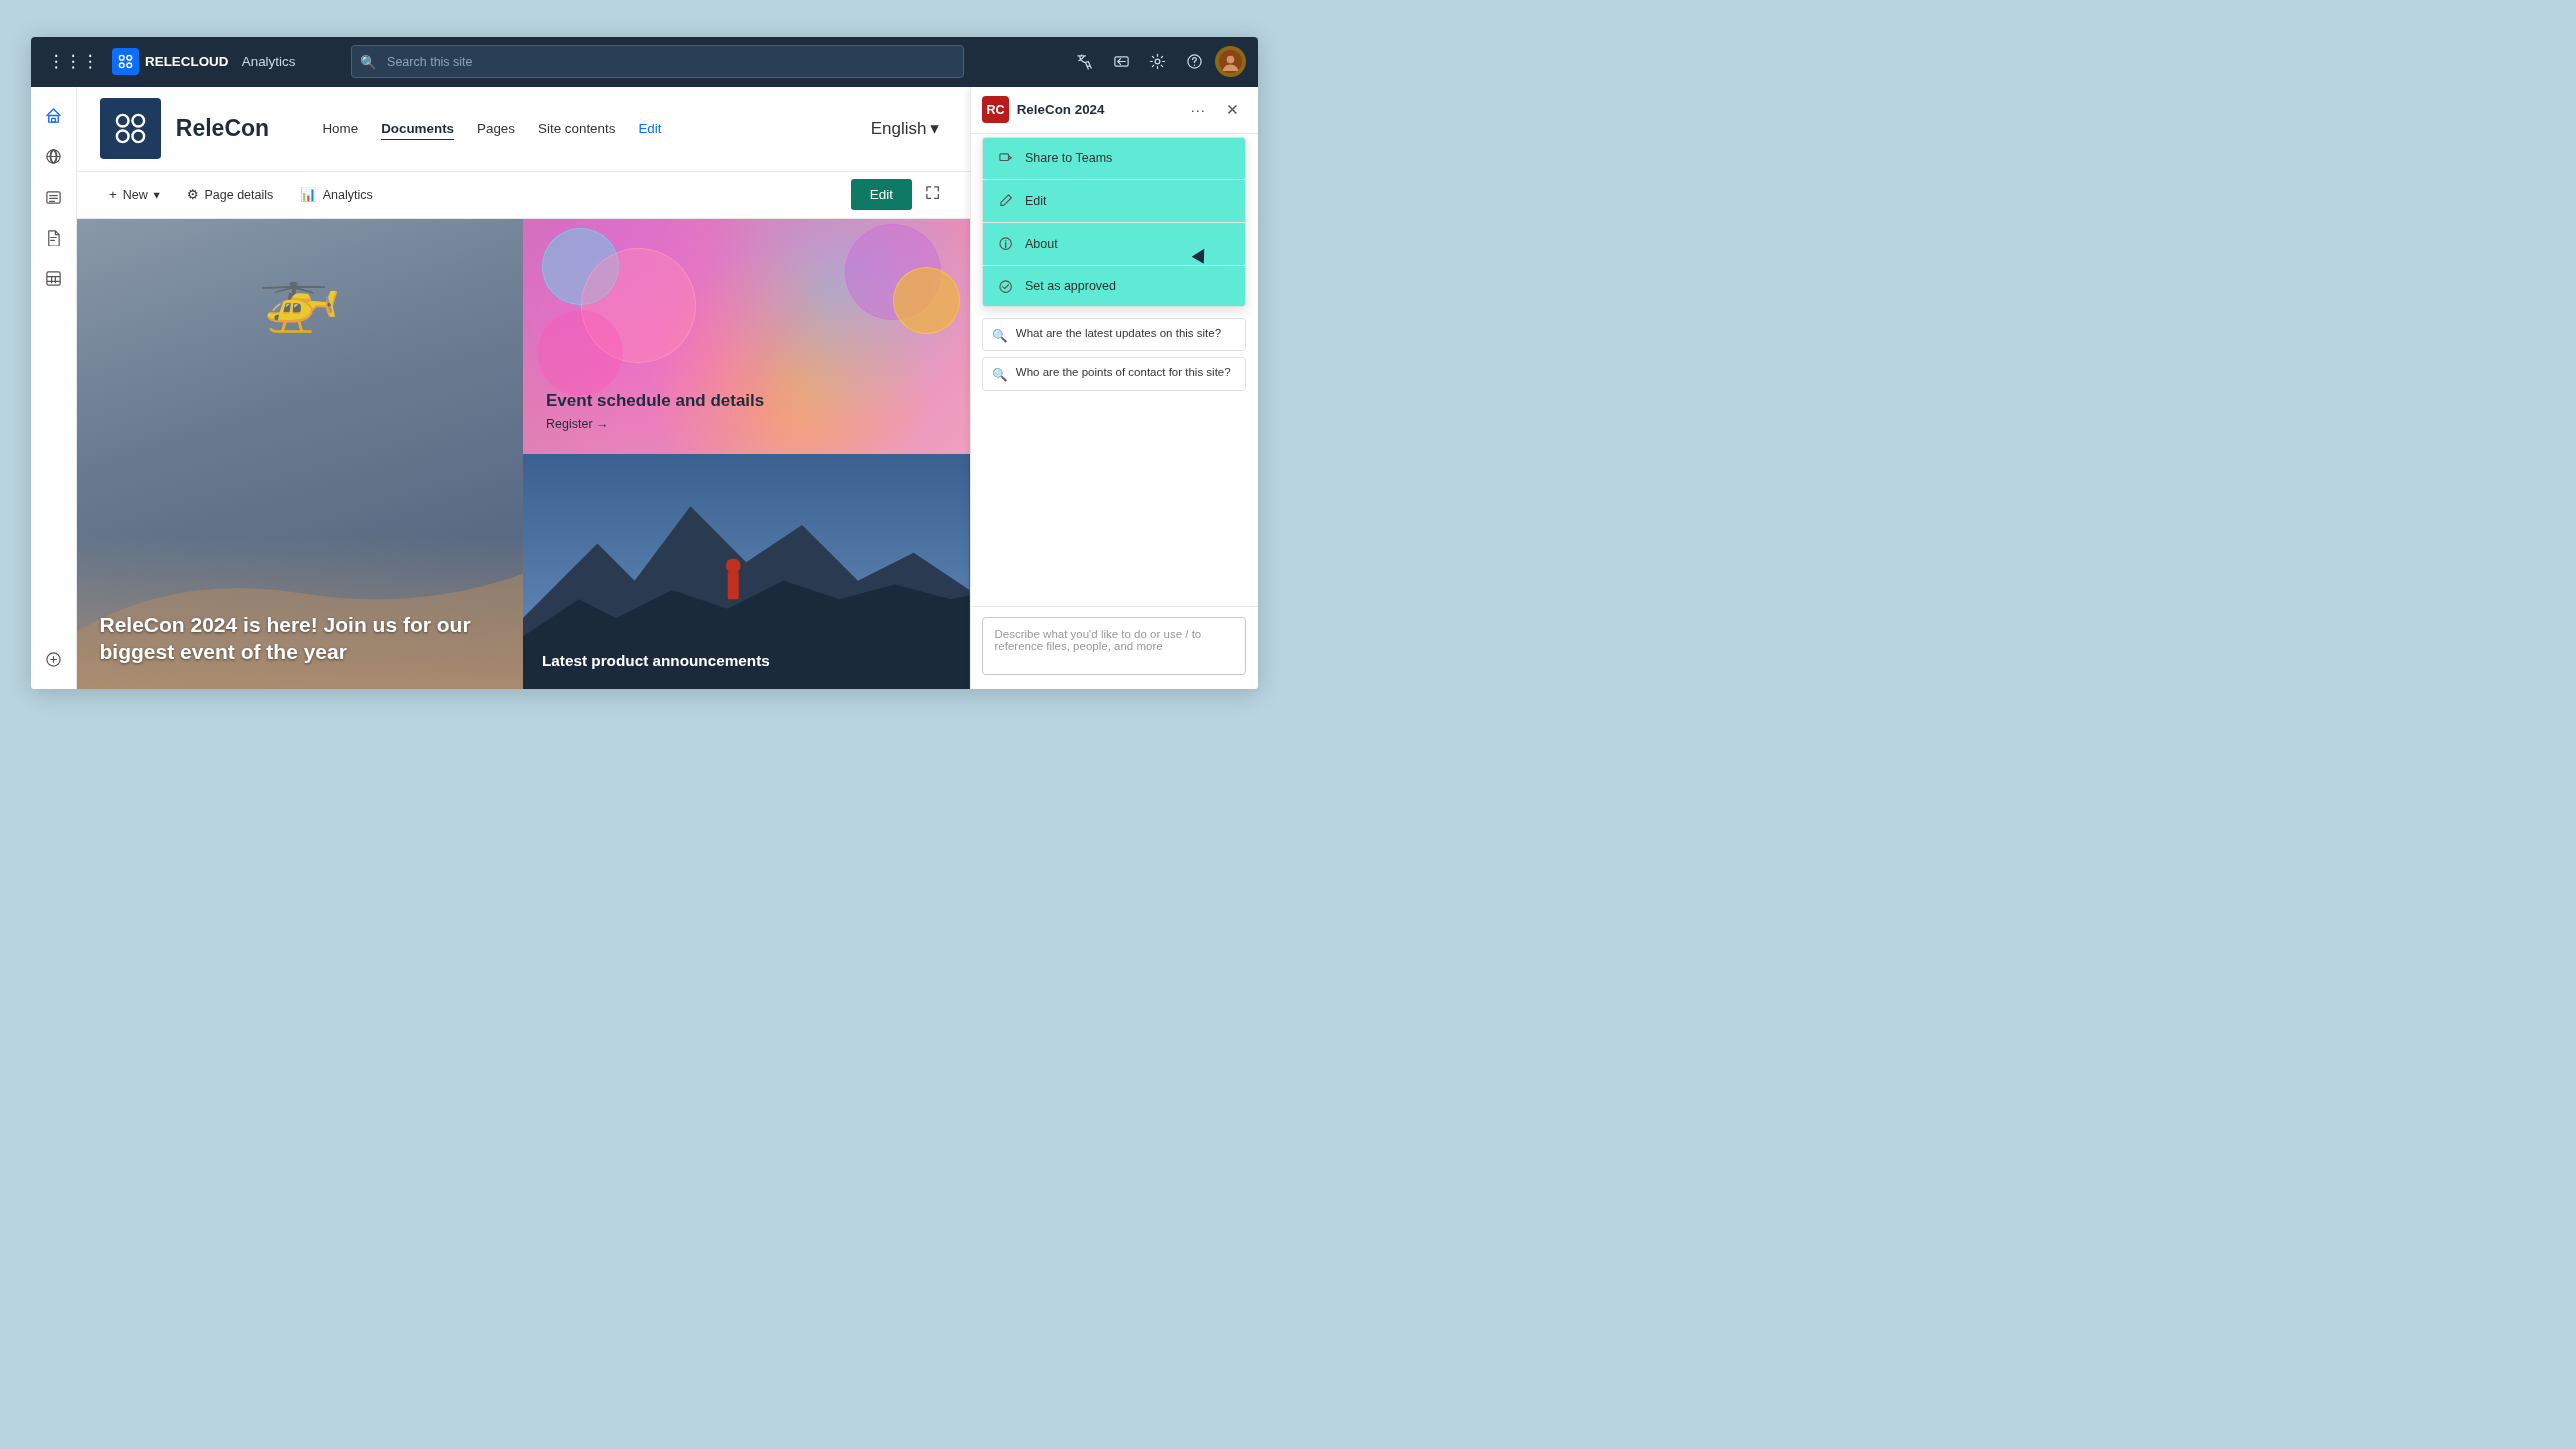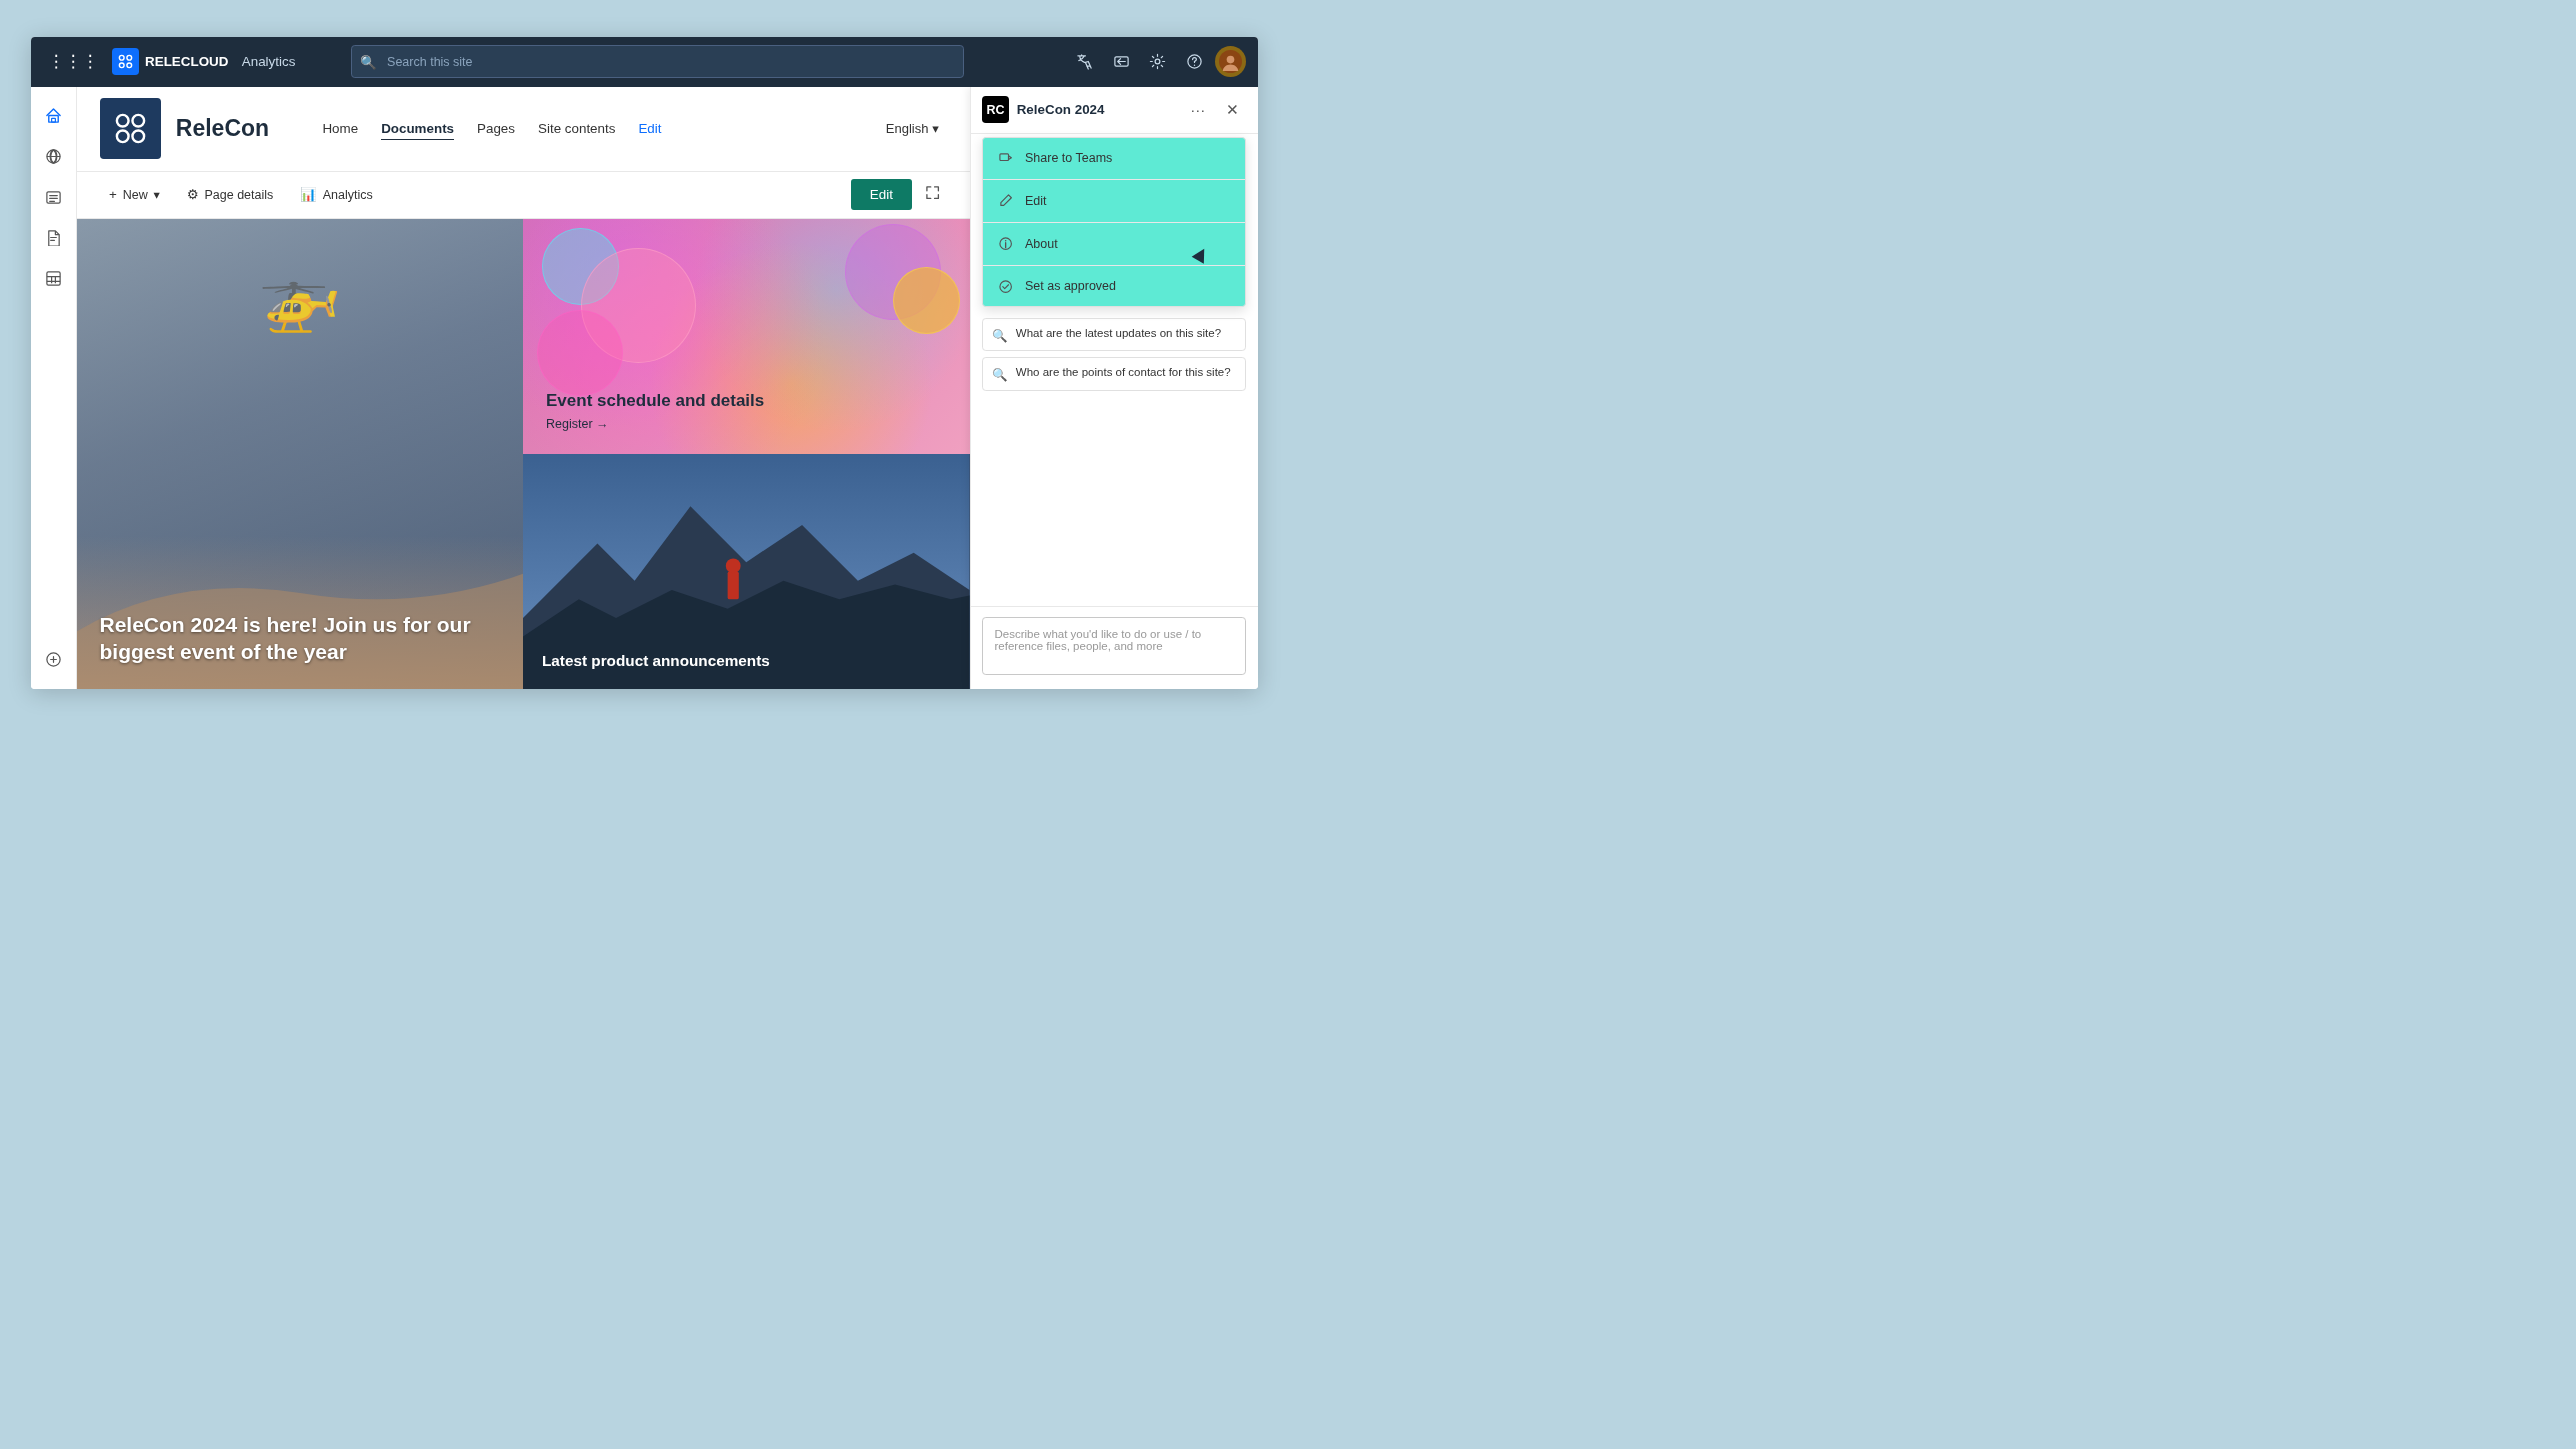--- a/index.html
+++ b/index.html
@@ -220,21 +220,21 @@
     .site-nav-right {
       margin-left: auto;
       display: flex;
       align-items: center;
       gap: 7.7px;
     }
     .language-btn {
       display: flex;
       align-items: center;
       gap: 3.8px;
-      font-size: 13px;
+      font-size: 17px;
       color: #333;
       cursor: pointer;
       padding: 3.8px 7.7px;
       border-radius: 2.9px;
     }
 
     
     .page-toolbar {
       display: flex;
       align-items: center;
@@ -394,21 +394,21 @@
     .panel-header {
       display: flex;
       align-items: center;
       padding: 9.6px 11.5px;
       border-bottom: 1px solid #e8e8e8;
       gap: 7.7px;
     }
     .panel-icon {
       width: 27px;
       height: 27px;
-      background: #000000;
+      background: #b91c1c;
       border-radius: 3.8px;
       display: flex;
       align-items: center;
       justify-content: center;
       color: #fff;
       font-size: 12.5px;
       font-weight: 700;
       flex-shrink: 0;
     }
     .panel-title {

